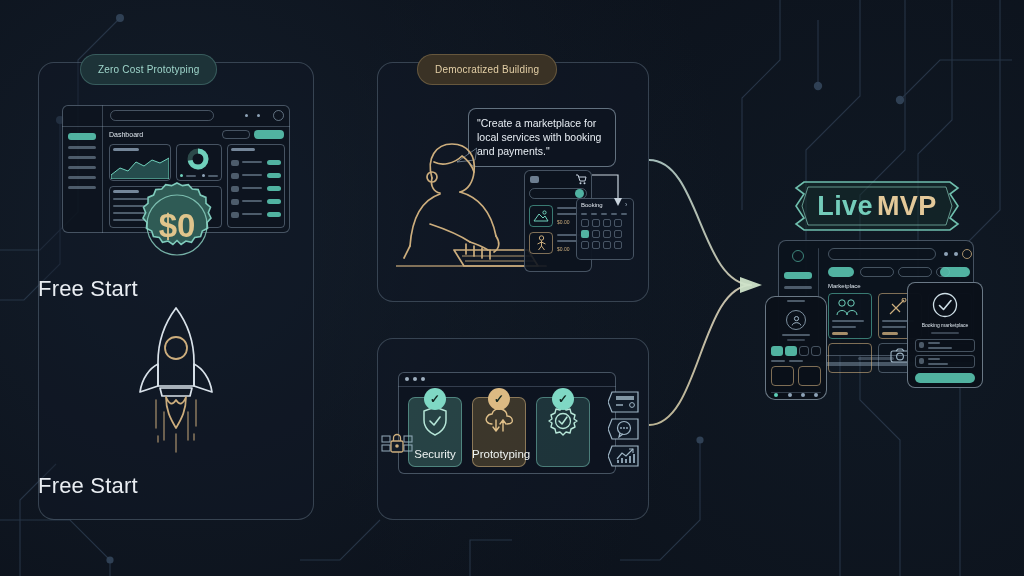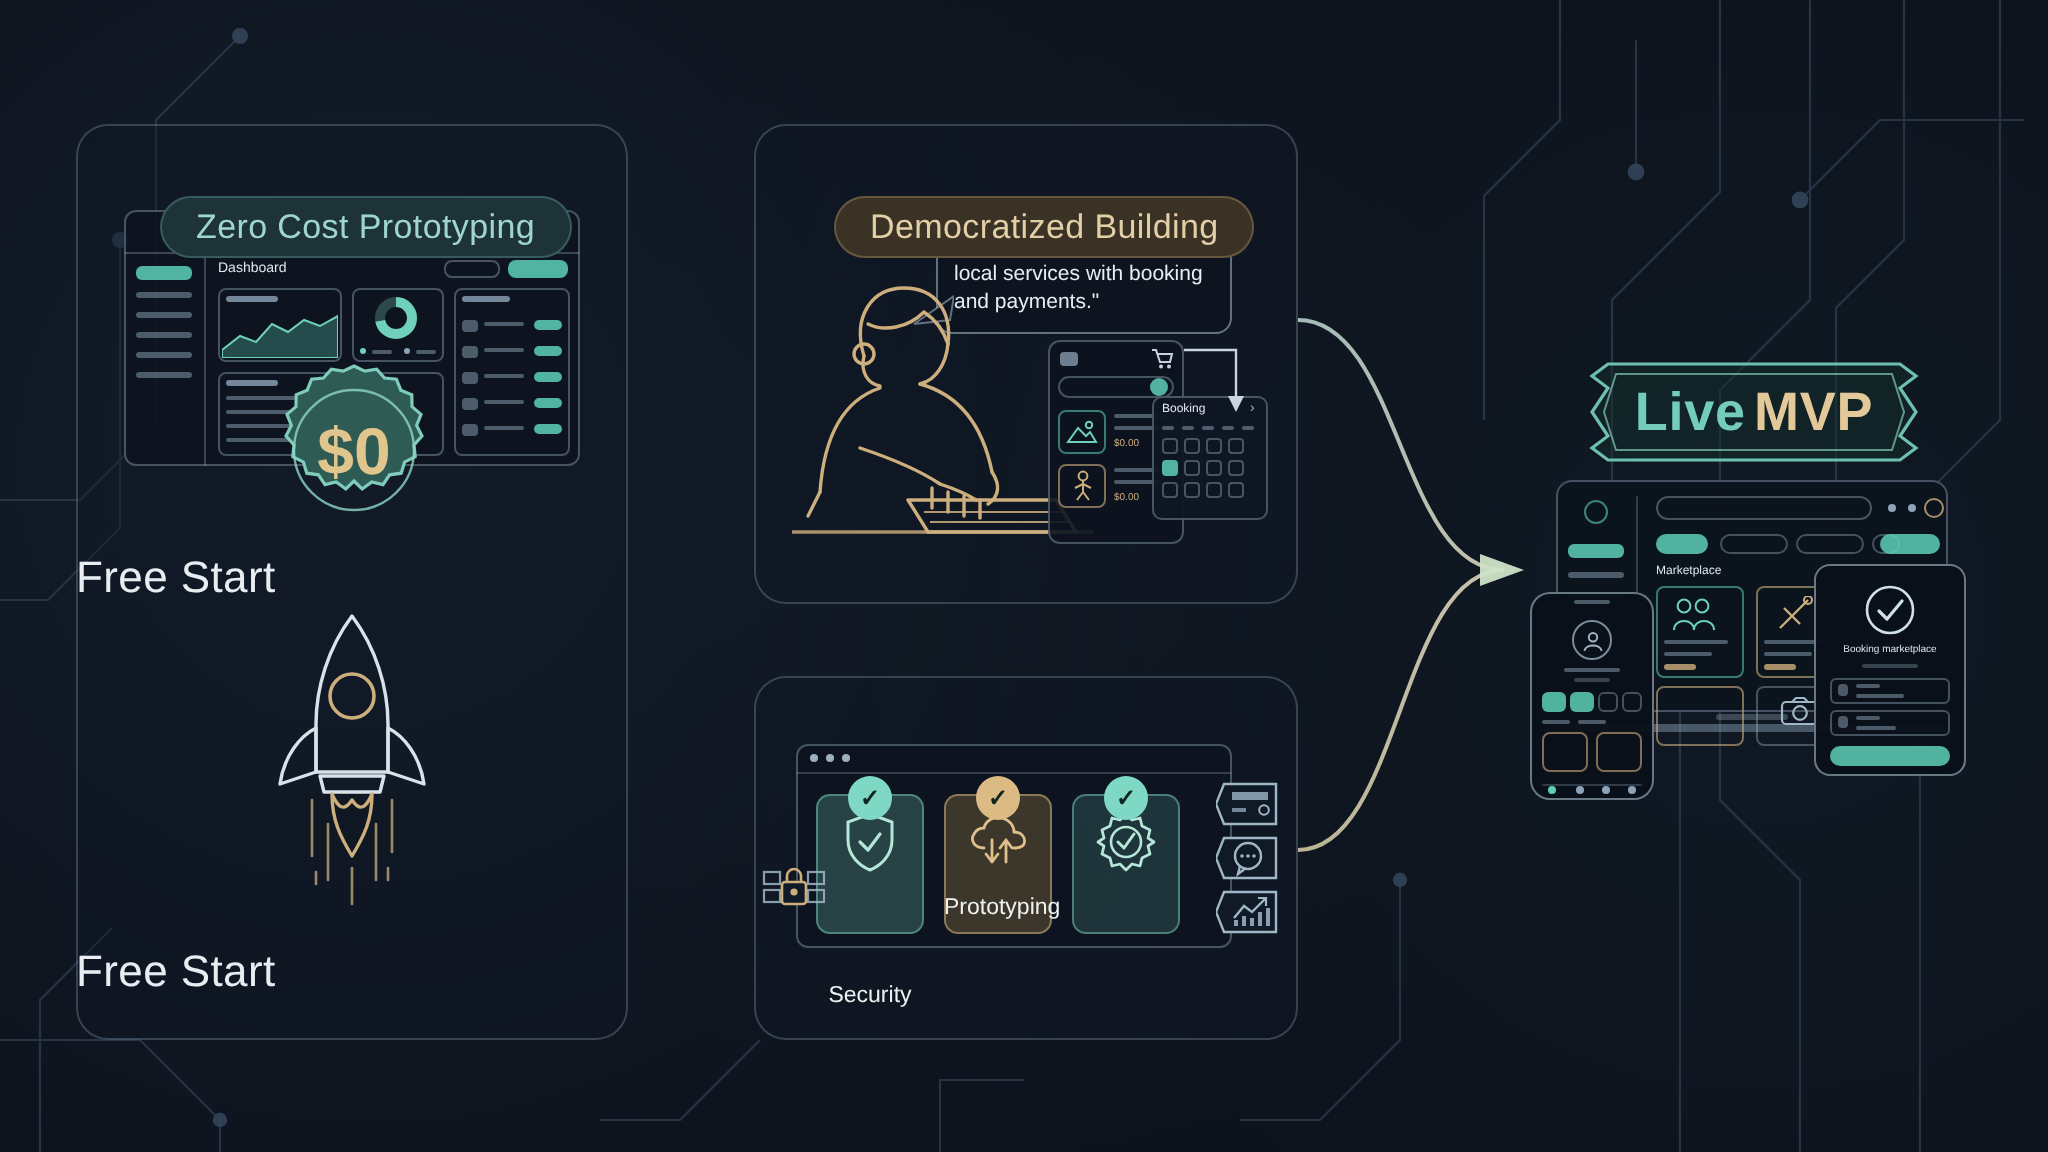--- a/index.html
+++ b/index.html
@@ -24,24 +24,23 @@
     position: absolute;
     border: 1px solid rgba(150,172,190,.30);
     border-radius: 16px;
     background: rgba(17,25,38,.42);
   }
   .pill {
     position: absolute;
     height: 31px; line-height: 30px;
     padding: 0 17px;
     border-radius: 16px;
-    font-size: 17px; letter-spacing: .2px;
+    font-size: 10px; letter-spacing: .2px;
     white-space: nowrap;
     z-index: 6;
-    margin-top: 44px;
   }
   .pill.teal  { background:#1d3338; border:1px solid rgba(120,190,180,.30); color:#9fd6cb; }
   .pill.gold  { background:#3a3225; border:1px solid rgba(205,175,120,.30); color:#e3cfa6; }
 
   .caption {
     position: absolute; text-align: left;
     color: #e9edf2; font-size: 22px; letter-spacing:.2px;
   }
 
   
@@ -359,21 +358,21 @@
   <div class="bar" style="left:398px; top:386px; width:218px; height:1px; opacity:.3;"></div>
   <div class="dot" style="left:405px; top:377px; width:4px; height:4px; background:#9fb0c0;"></div>
   <div class="dot" style="left:413px; top:377px; width:4px; height:4px; background:#9fb0c0;"></div>
   <div class="dot" style="left:421px; top:377px; width:4px; height:4px; background:#9fb0c0;"></div>
 
   <div class="tcard sec" style="left:408px; top:397px; width:54px; height:70px;"></div>
   <svg class="abs" style="left:422px; top:406px;" width="26" height="30" viewBox="0 0 26 30">
     <path d="M13 1 L24 5 V14 C24 22 18 27 13 29 C8 27 2 22 2 14 V5 Z" fill="none" stroke="#b6e6d8" stroke-width="1.5"></path>
     <path d="M8 15 L12 19 L18 11" fill="none" stroke="#b6e6d8" stroke-width="1.6" stroke-linecap="round" stroke-linejoin="round"></path>
   </svg>
-  <div class="tcard-label" style="left:408px; top:0; width:54px; position:absolute; bottom:auto; top:448px;margin-top:44px;">Security</div>
+  <div class="tcard-label" style="left:408px; top:0; width:54px; position:absolute; bottom:auto; top:448px;">Security</div>
   <div class="tick teal" style="left:424px; top:388px;">✓</div>
 
   <div class="tcard sca" style="left:472px; top:397px; width:54px; height:70px;"></div>
   <svg class="abs" style="left:484px; top:407px;" width="30" height="28" viewBox="0 0 30 28">
     <path d="M8 17 C3 17 1 13 3 10 C4 8 6 7 8 7 C9 3 13 1 17 2 C21 3 23 6 23 9
              C27 9 29 12 28 15 C27 17 25 17 23 17" fill="none" stroke="#e0c08a" stroke-width="1.4" stroke-linecap="round"></path>
     <path d="M12 13 L12 24 M12 24 L9 20 M12 24 L15 20" fill="none" stroke="#e0c08a" stroke-width="1.4" stroke-linecap="round"></path>
     <path d="M19 24 L19 13 M19 13 L16 17 M19 13 L22 17" fill="none" stroke="#e0c08a" stroke-width="1.4" stroke-linecap="round"></path>
   </svg>
   <div class="tcard-label" style="left:472px; width:54px; position:absolute; top:448px;">Prototyping</div>

